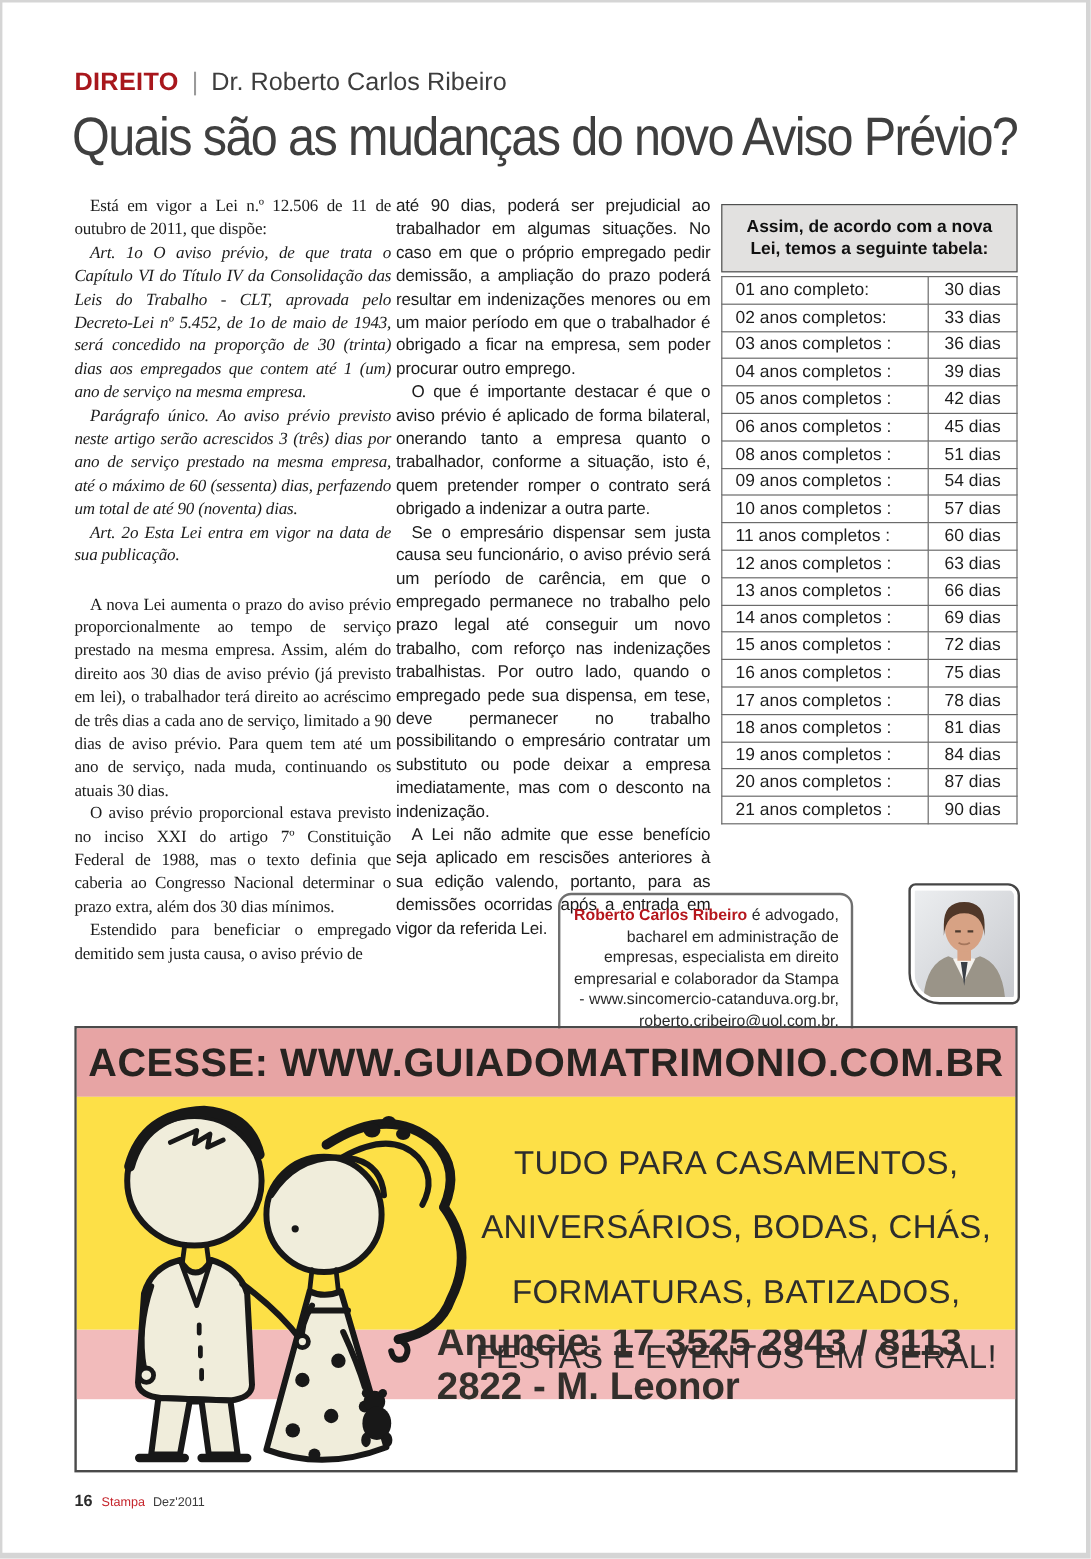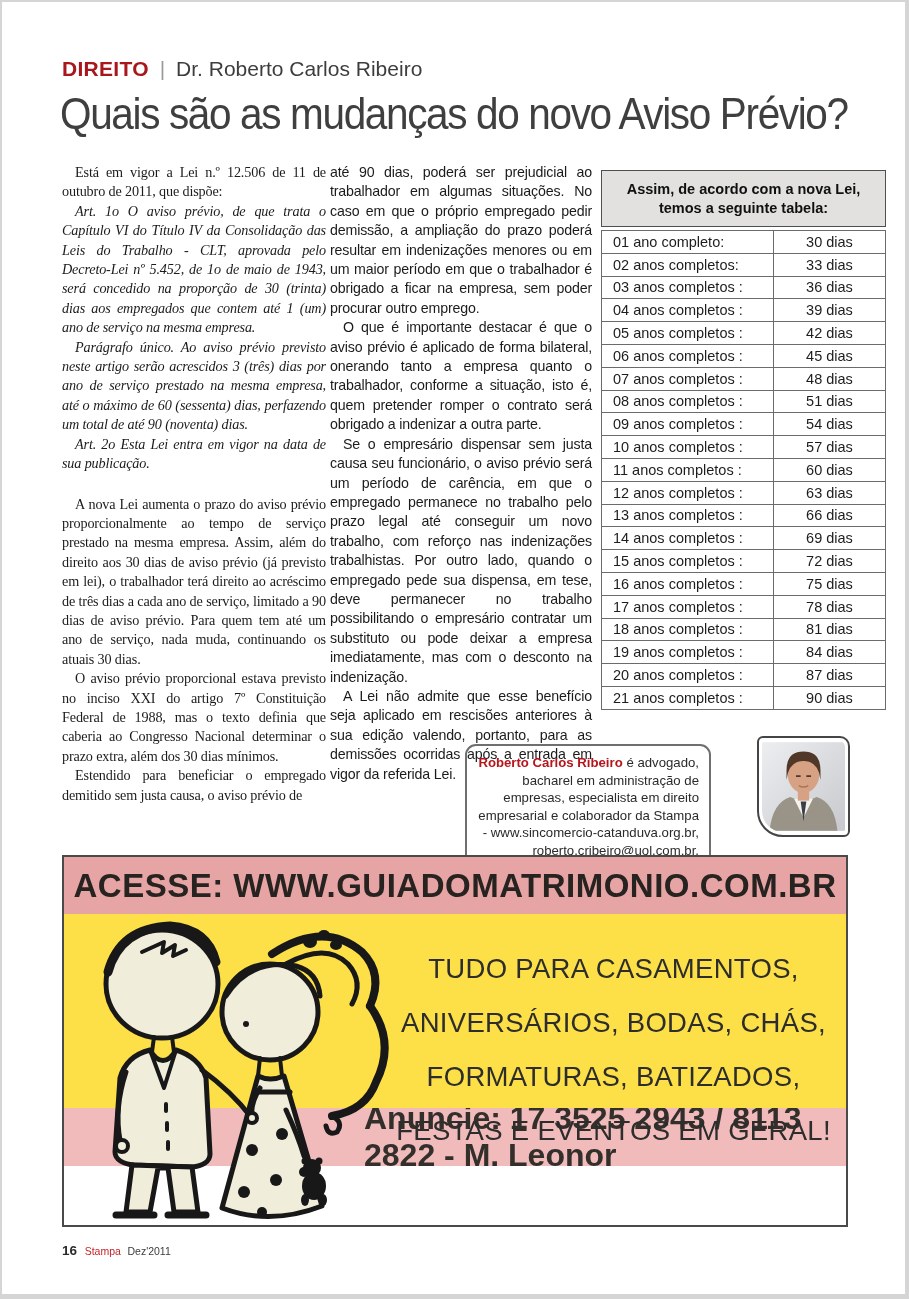--- a/index.html
+++ b/index.html
@@ -25,21 +25,21 @@
   .col{position:absolute;top:163px;font-size:14.2px;line-height:19.4px;
     text-align:justify;color:#1b1b1b;letter-spacing:-.15px;}
   .col p{margin:0;text-indent:13px;}
   .col p.italic{font-style:italic;}
   .col p.gap{margin-top:21px;}
   .col p.noindent{text-indent:0;}
   .col1{left:62px;width:264px;font-family:Liberation Serif, serif;}
   .col2{left:330px;width:262px;}
 
   
-  .table-wrap{position:absolute;left:601px;top:170px;width:285px;}
+  .table-wrap{position:absolute;left:601px;top:170px;width:247px;}
   .table-header{border:1px solid #4f4f4f;background:#e2e1e0;font-weight:bold;
     font-size:14.5px;text-align:center;padding:9px 10px;line-height:18.5px;color:#101010;}
   .notice-table{border-collapse:collapse;width:100%;margin-top:3px;font-size:14.5px;color:#1d1d1d;}
   .notice-table td{border:1px solid #6b6b6b;height:21.8px;padding:0;}
   .notice-table td.label{padding-left:11px;width:160px;}
   .notice-table td.value{text-align:center;}
 
   
   .bio-box{position:absolute;left:465px;top:744px;width:246px;box-sizing:border-box;
     border:2px solid #6f6f6f;border-radius:11px;padding:8px 10px;
@@ -118,24 +118,20 @@
           <td class="label">04 anos completos :</td>
           <td class="value">39 dias</td>
         </tr>
       <tr>
           <td class="label">05 anos completos :</td>
           <td class="value">42 dias</td>
         </tr>
       <tr>
           <td class="label">06 anos completos :</td>
           <td class="value">45 dias</td>
-        </tr>
-      <tr>
-          <td class="label">07 anos completos :</td>
-          <td class="value">48 dias</td>
         </tr>
       <tr>
           <td class="label">08 anos completos :</td>
           <td class="value">51 dias</td>
         </tr>
       <tr>
           <td class="label">09 anos completos :</td>
           <td class="value">54 dias</td>
         </tr>
       <tr>

